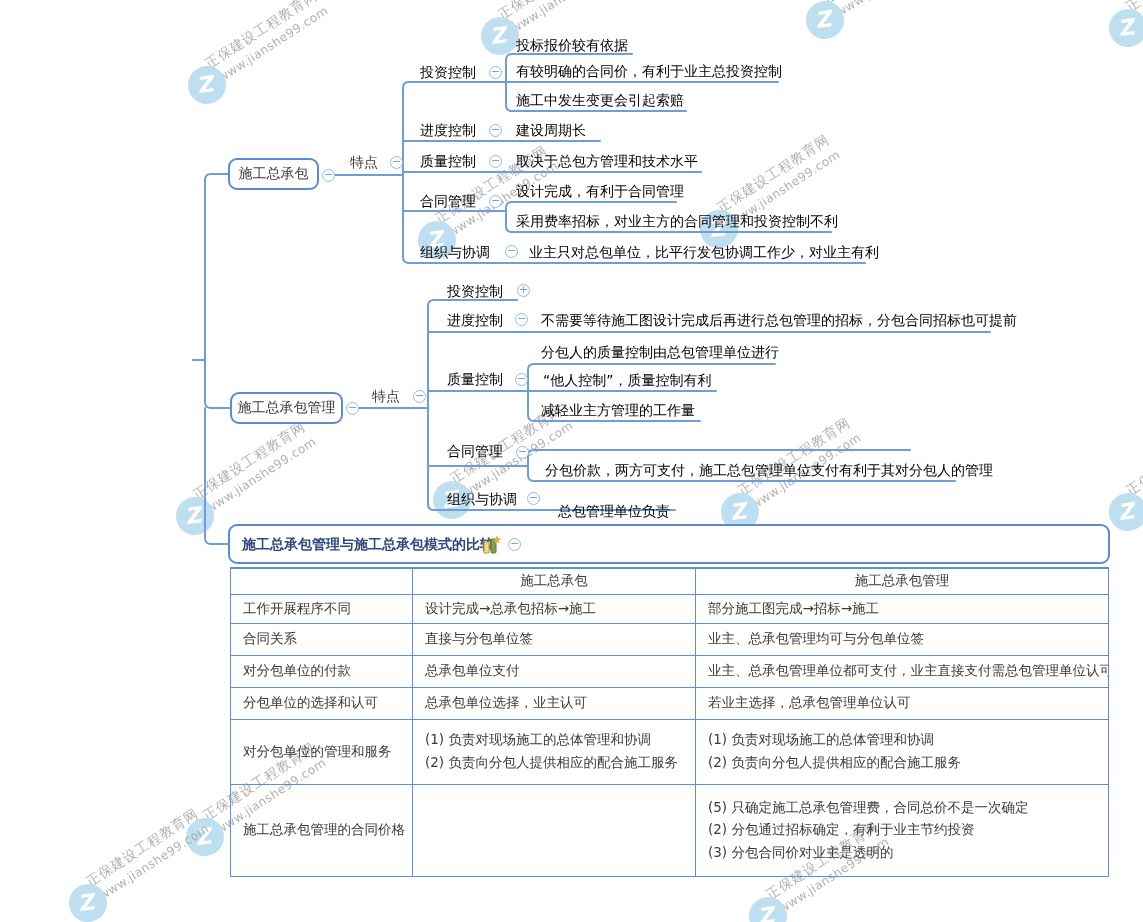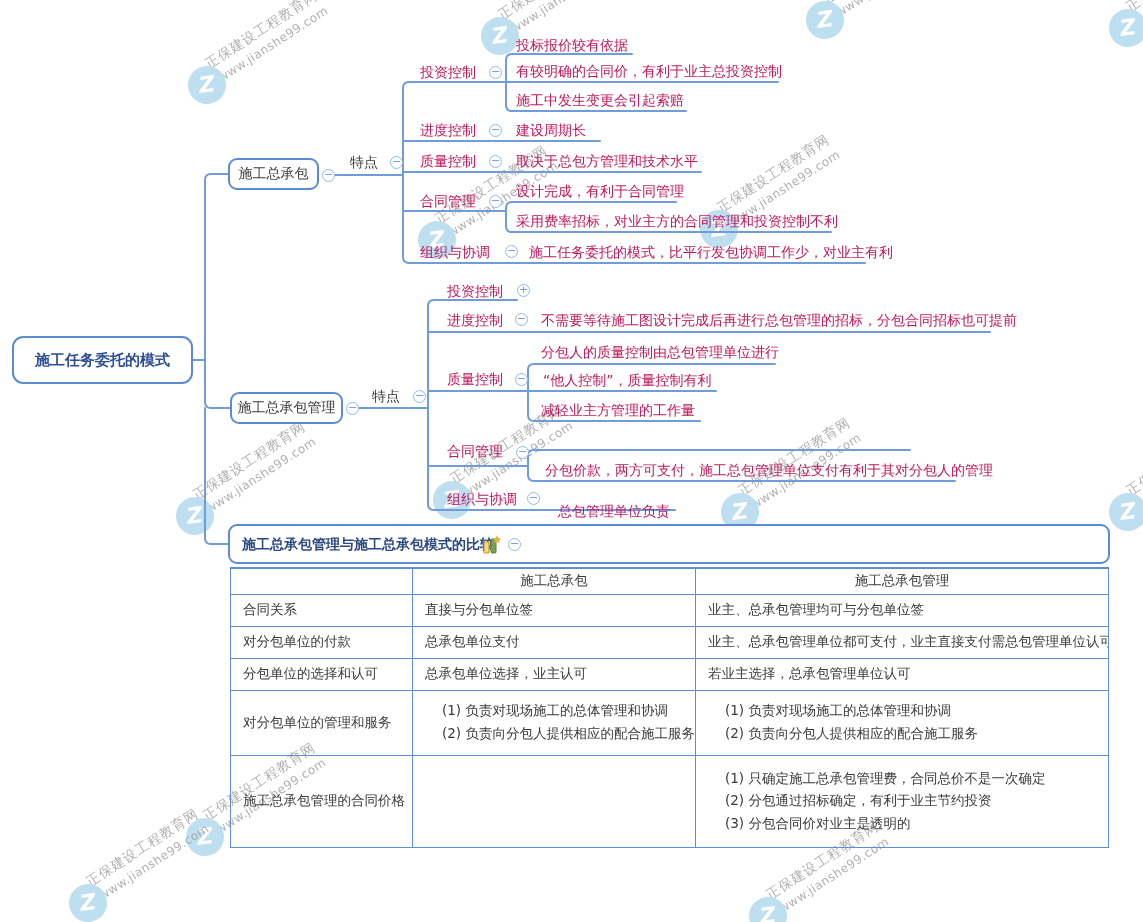--- a/index.html
+++ b/index.html
@@ -14,38 +14,38 @@
            color:#a3a3a3;opacity:.85;white-space:nowrap;}
   .wm-l1{font-size:13.5px;letter-spacing:1px;}
   .wm-l2{font-size:12px;margin-top:2px;margin-left:3px;letter-spacing:.5px;}
   
   .links{position:absolute;left:0;top:0;z-index:1;}
   
   .nodebox{position:absolute;z-index:2;border:2px solid #5b8bd2;border-radius:9px;background:#fff;
            display:flex;align-items:center;justify-content:center;font-size:14px;color:#3a3a3a;box-sizing:border-box;}
   .rootbox{border-radius:11px;font-weight:bold;font-size:15px;color:#2e4f93;}
   
-  .t{position:absolute;white-space:nowrap;font-size:14px;line-height:17px;color:#be185d;z-index:2;}
+  .t{position:absolute;white-space:nowrap;font-size:14px;line-height:17px;color:#000000;z-index:2;}
   .rel{color:#3a3a3a;}
   
   .toggle{position:absolute;width:13px;height:13px;box-sizing:border-box;border:1px solid #93b9e6;
           border-radius:50%;background:#fff;color:#6f9cdb;font-size:11px;line-height:10px;
           text-align:center;z-index:3;cursor:pointer;}
   
   .cmpbox{position:absolute;left:228px;top:524px;width:882px;height:40px;box-sizing:border-box;
           border:2px solid #5b8bd2;border-radius:9px;background:#fff;z-index:2;}
   .cmptitle{position:absolute;left:12px;top:10px;font-size:14px;font-weight:600;color:#2c4a80;white-space:nowrap;}
   .badge{position:absolute;left:250px;top:8px;width:22px;height:22px;}
   
   .cmp-table{position:absolute;left:230px;top:567px;z-index:2;border-collapse:collapse;
              table-layout:fixed;width:878px;font-size:13.5px;color:#3a3a3a;}
   .cmp-table td{border:1.5px solid #5e8fd6;vertical-align:middle;padding:2px 4px 2px 12px;overflow:hidden;}
   .cmp-table tr.outer-top td{border-top-width:2px;}
   .cmp-table td.hd{text-align:center;padding-left:4px;}
-  .cmp-table p{margin:7px 17px;line-height:1.15;white-space:nowrap;}
+  .cmp-table p{margin:7px 0;line-height:1.15;white-space:nowrap;}
   .cmp-table .single{white-space:nowrap;}
 </style>
 </head>
 <body>
 
 <div class="stage">
 
   <div class="wm" style="left:188px;top:6px;">
     <div class="wm-text">
         <div class="wm-l1">正保建设工程教育网</div>
@@ -159,23 +159,20 @@
       <path d="M428,408 V306 Q428,300 434,300 H517"></path>
       <path d="M428,332 H990"></path>
       <path d="M428,391 H716"></path>
       <path d="M775,364 H534 Q528,364 528,370 V415 Q528,421 534,421 H700"></path>
       <path d="M428,466 H528"></path>
       <path d="M910,450 H534 Q528,450 528,456 V475 Q528,481 534,481 H955"></path>
       <path d="M428,408 V504 Q428,510 434,510 H675"></path>
     </g>
   </svg>
 
-  <div class="nodebox rootbox" style="left:12px;top:336px;width:181px;height:48px;">
-    <span>施工任务委托的模式</span>
-  </div>
 
   <div class="nodebox" style="left:228px;top:158px;width:91px;height:32px;">
     <span>施工总承包</span>
   </div>
   <div class="toggle" style="left:322px;top:169px;">−</div>
   <div class="t rel" style="left:350px;top:154px;">特点</div>
   <div class="toggle" style="left:390px;top:156px;">−</div>
 
   <div class="t" style="left:420px;top:64px;">投资控制</div>
   <div class="toggle" style="left:489px;top:66px;">−</div>
@@ -191,21 +188,21 @@
   <div class="toggle" style="left:489px;top:155px;">−</div>
   <div class="t" style="left:516px;top:153px;">取决于总包方管理和技术水平</div>
 
   <div class="t" style="left:420px;top:193px;">合同管理</div>
   <div class="toggle" style="left:489px;top:195px;">−</div>
   <div class="t" style="left:516px;top:183px;">设计完成，有利于合同管理</div>
   <div class="t" style="left:516px;top:213px;">采用费率招标，对业主方的合同管理和投资控制不利</div>
 
   <div class="t" style="left:420px;top:244px;">组织与协调</div>
   <div class="toggle" style="left:505px;top:245px;">−</div>
-  <div class="t" style="left:529px;top:244px;">施工任务委托的模式，比平行发包协调工作少，对业主有利</div>
+  <div class="t" style="left:529px;top:244px;">业主只对总包单位，比平行发包协调工作少，对业主有利</div>
 
   <div class="nodebox" style="left:230px;top:392px;width:113px;height:32px;">
     <span>施工总承包管理</span>
   </div>
   <div class="toggle" style="left:346px;top:402px;">−</div>
   <div class="t rel" style="left:372px;top:388px;">特点</div>
   <div class="toggle" style="left:413px;top:390px;">−</div>
 
   <div class="t" style="left:447px;top:283px;">投资控制</div>
   <div class="toggle" style="left:517px;top:284px;">+</div>
@@ -243,20 +240,25 @@
         <col style="width:182px">
         <col style="width:283px">
         <col style="width:413px">
       </colgroup>
     <tbody>
         <tr class="outer-top" style="height:26px;">
       <td class="hd"></td>
       <td class="hd">施工总承包</td>
       <td class="hd">施工总承包管理</td>
     </tr>
+    <tr style="height:29px;">
+      <td class="single">工作开展程序不同</td>
+      <td class="single">设计完成→总承包招标→施工</td>
+      <td class="single">部分施工图完成→招标→施工</td>
+    </tr>
     <tr style="height:32px;">
       <td class="single">合同关系</td>
       <td class="single">直接与分包单位签</td>
       <td class="single">业主、总承包管理均可与分包单位签</td>
     </tr>
     <tr style="height:32px;">
       <td class="single">对分包单位的付款</td>
       <td class="single">总承包单位支付</td>
       <td class="single">业主、总承包管理单位都可支付，业主直接支付需总包管理单位认可</td>
     </tr>
@@ -273,21 +275,21 @@
       </td>
       <td>
         <p>(1) 负责对现场施工的总体管理和协调</p>
         <p>(2) 负责向分包人提供相应的配合施工服务</p>
       </td>
     </tr>
     <tr style="height:92px;">
       <td>施工总承包管理的合同价格</td>
       <td></td>
       <td>
-        <p>(1) 只确定施工总承包管理费，合同总价不是一次确定</p>
+        <p>(5) 只确定施工总承包管理费，合同总价不是一次确定</p>
         <p>(2) 分包通过招标确定，有利于业主节约投资</p>
         <p>(3) 分包合同价对业主是透明的</p>
       </td>
     </tr>
   </tbody>
     </table>
 
 </div>
 
 </body></html>

